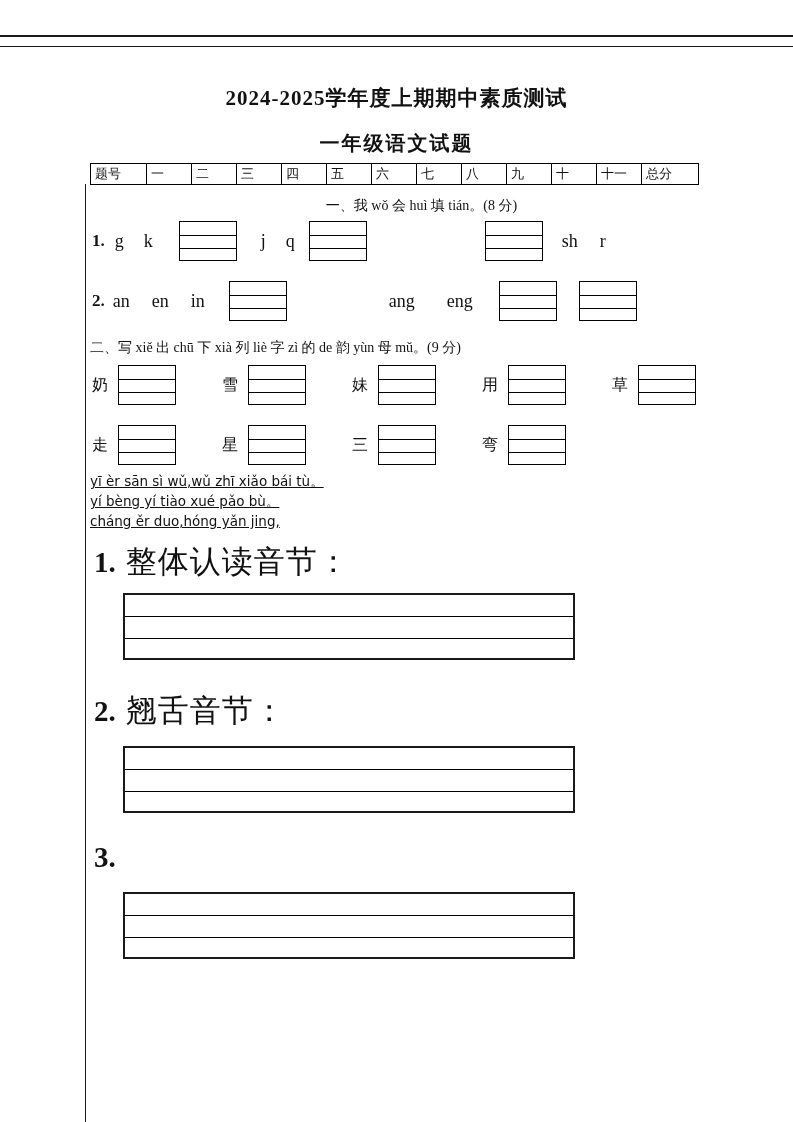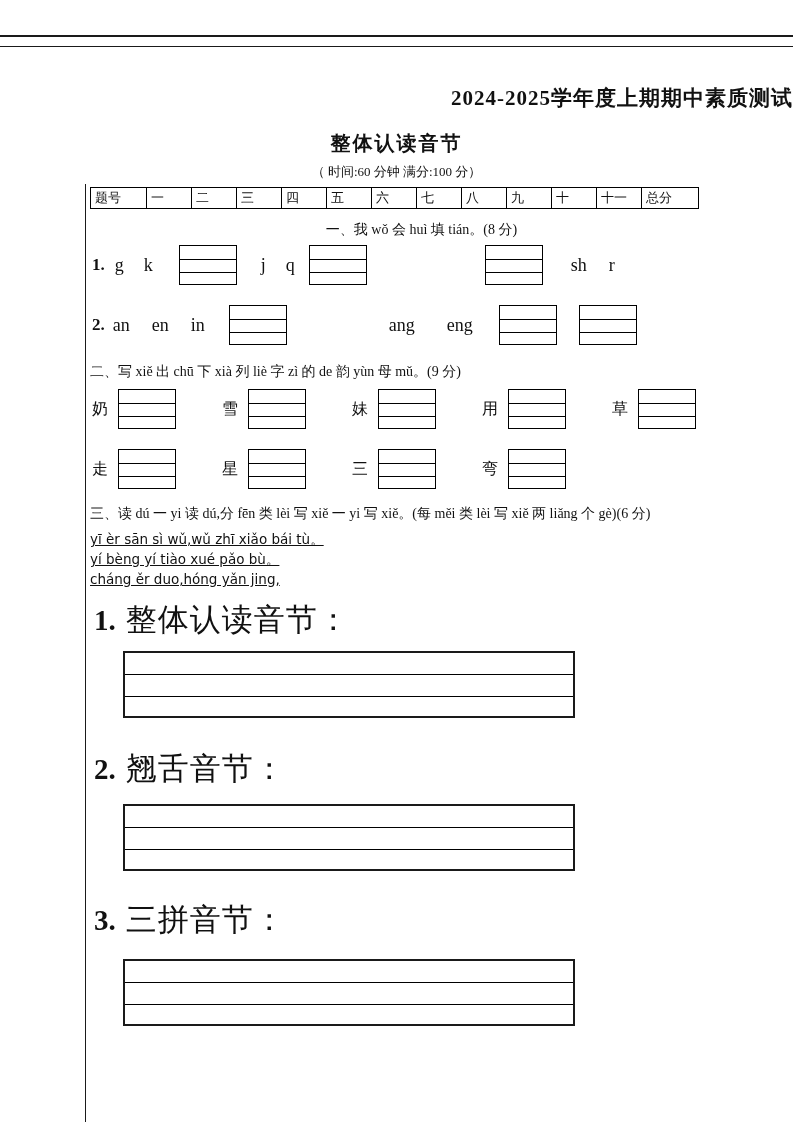--- a/index.html
+++ b/index.html
@@ -10,21 +10,21 @@
     background:#ffffff; color:#111;
     font-family:"Liberation Serif","DejaVu Serif",serif;
     overflow:hidden;
     margin:0 auto;
   }
   .hrule { position:absolute; left:0; width:793px; background:#1a1a1a; }
   .hrule.t1 { top:35px; height:2px; }
   .hrule.t2 { top:46px; height:1px; }
   .vrule { position:absolute; left:85px; top:184px; bottom:0; width:1px; background:#1a1a1a; }
 
-  .title { padding-top:84px; text-align:right; font-size:21px; font-weight:bold; letter-spacing:1px; }
+  .title { padding-top:84px; text-align:center; font-size:21px; font-weight:bold; letter-spacing:1px; }
   .subtitle { margin-top:18px; text-align:center; font-size:20px; font-weight:bold; letter-spacing:2px; }
   .info { margin-top:6px; text-align:center; font-size:13px; }
 
   table.score-table { margin:6px 0 0 90px; border-collapse:collapse; table-layout:fixed; }
   table.score-table td {
     border:1px solid #000; height:21px; font-size:13px;
     padding:0 0 0 4px; vertical-align:middle; text-align:left;
     overflow:hidden; white-space:nowrap;
   }
 
@@ -66,22 +66,21 @@
 </head>
 <body>
 
 <div class="page">
 
   <div class="hrule t1"></div>
   <div class="hrule t2"></div>
   <div class="vrule"></div>
 
   <div class="title">2024-2025学年度上期期中素质测试</div>
-  <div class="subtitle">整体认读音节</div>
-  <div class="info">（  时间:60 分钟   满分:100 分）</div>
+  <div class="subtitle">一年级语文试题</div>
 
   <table class="score-table">
     <colgroup>
       <col style="width:56px">
         <col style="width:45px">
         <col style="width:45px">
         <col style="width:45px">
       <col style="width:45px">
         <col style="width:45px">
         <col style="width:45px">
@@ -126,21 +125,21 @@
       <span class="py" style="margin-left:24px">j</span>
       <span class="py" style="margin-left:20px">q</span>
       <span class="pbox" style="margin-left:14px">
           <i class="l1"></i>
           <i class="l2"></i>
         </span>
       <span class="pbox" style="margin-left:118px">
           <i class="l1"></i>
           <i class="l2"></i>
         </span>
-      <span class="py" style="margin-left:28px">sh</span>
+      <span class="py" style="margin-left:19px">sh</span>
       <span class="py" style="margin-left:22px">r</span>
     </div>
 
     <div class="fill-row" style="margin-top:20px">
       <span class="qnum" style="margin-left:2px">2.</span>
       <span class="py" style="margin-left:8px">an</span>
       <span class="py" style="margin-left:22px">en</span>
       <span class="py" style="margin-left:22px">in</span>
       <span class="pbox" style="margin-left:24px">
           <i class="l1"></i>
@@ -222,21 +221,20 @@
       </div>
       <div class="char-unit">
         <span class="hanzi">弯</span>
         <span class="pbox">
             <i class="l1"></i>
             <i class="l2"></i>
           </span>
       </div>
     </div>
 
-    <div class="sec-heading" style="margin-top:16px">三、读 dú 一 yi 读 dú,分 fēn 类 lèi 写 xiě 一 yi 写 xiě。(每 měi 类 lèi 写 xiě 两 liǎng 个 gè)(6 分)</div>
 
     <div class="passage">
       <div>yī èr sān sì wǔ,wǔ zhī xiǎo bái tù。</div>
       <div>yí bèng yí tiào xué pǎo bù。</div>
       <div>cháng ěr duo,hóng yǎn jing,</div>
     </div>
 
     <div class="big-item" style="margin-top:10px">
       <span class="big-num">1.</span>
       <span class="big-label">整体认读音节：</span>
@@ -250,21 +248,20 @@
       <span class="big-num">2.</span>
       <span class="big-label">翘舌音节：</span>
     </div>
     <div class="bigbox" style="margin-top:14px">
         <i class="l1"></i>
         <i class="l2"></i>
       </div>
 
     <div class="big-item" style="margin-top:28px">
       <span class="big-num">3.</span>
-      <span class="big-label">三拼音节：</span>
     </div>
     <div class="bigbox" style="margin-top:18px">
         <i class="l1"></i>
         <i class="l2"></i>
       </div>
 
   </div>
 </div>
 
 </body></html>

